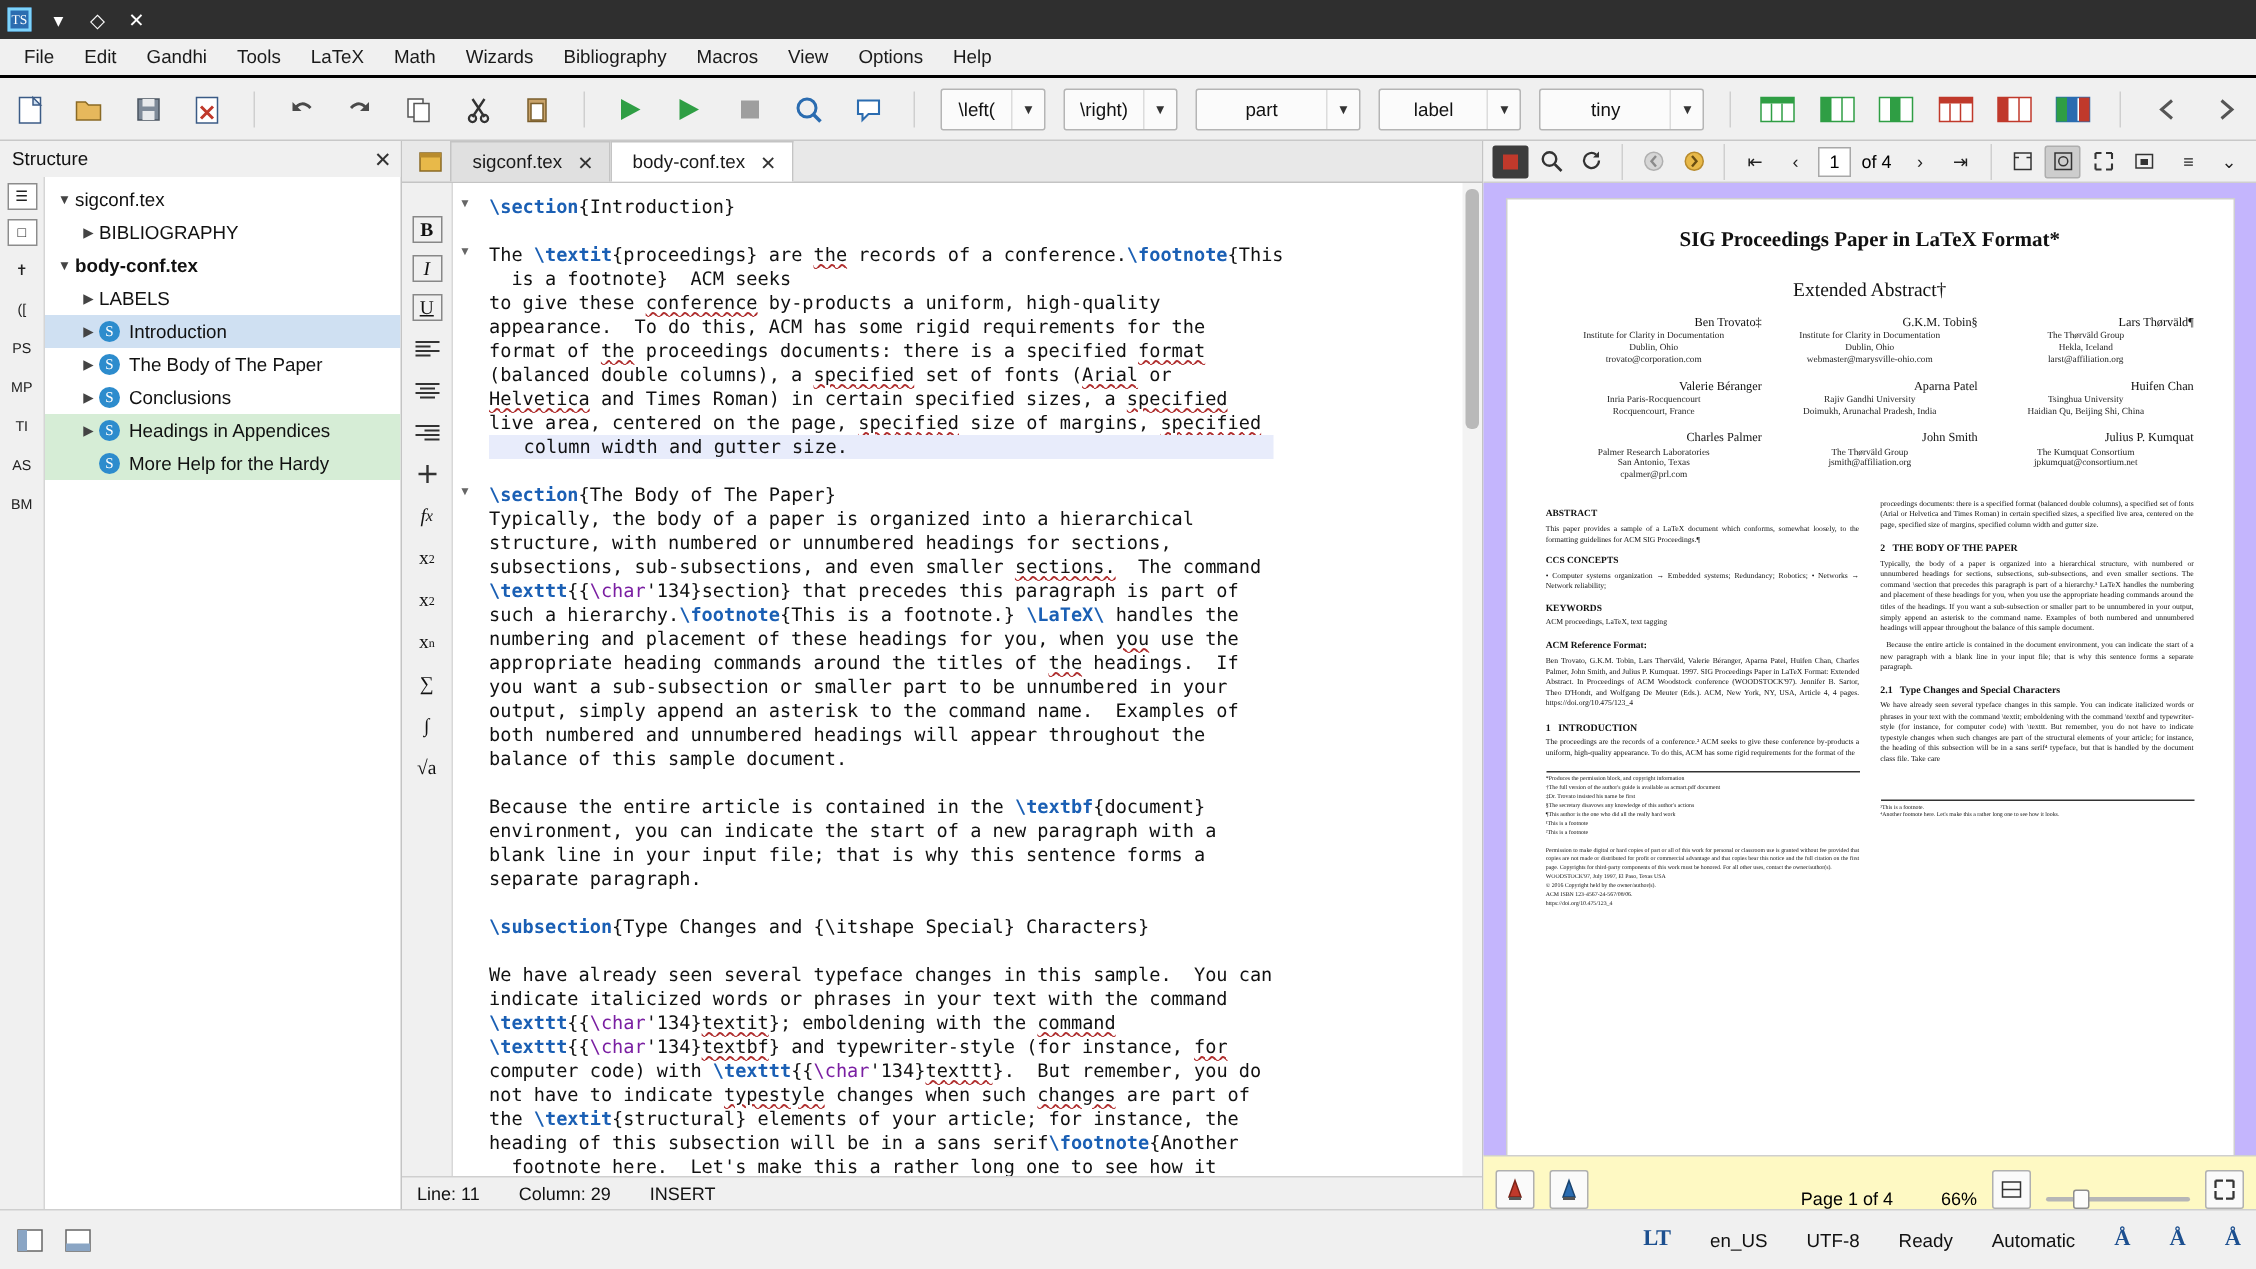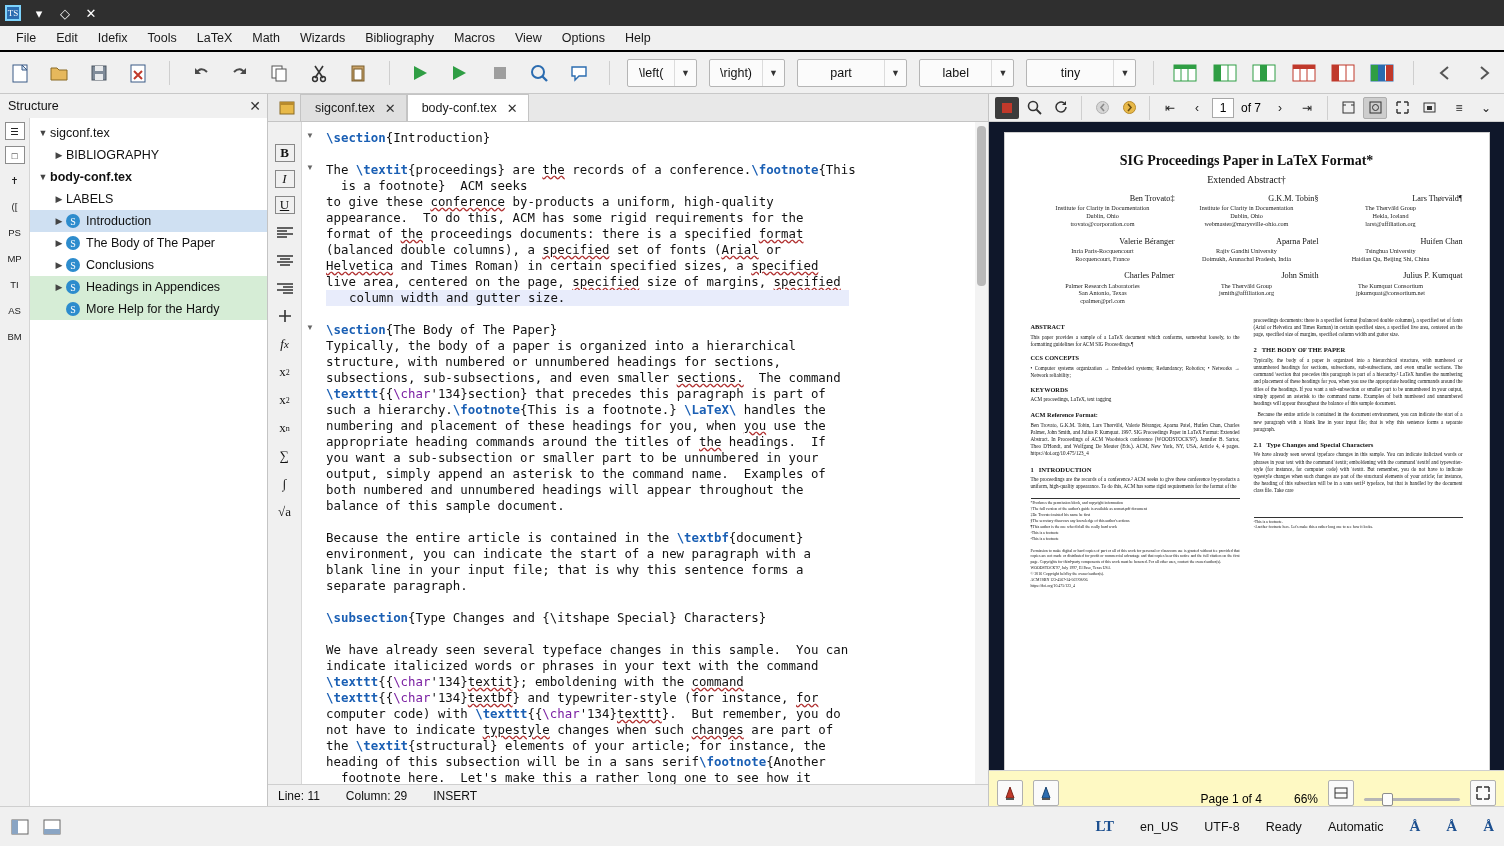--- a/index.html
+++ b/index.html
@@ -185,30 +185,30 @@
     width: 24px; height: 22px; display: flex; align-items: center; justify-content: center;
     border-radius: 2px; color: #222; font-size: 12px;
   }
   .pbtn.dark { background: #3c3c3c; }
   .pbtn.pressed { background: #cdcdcd; border: 1px solid #aeaeae; }
   .page-field {
     width: 22px; height: 20px; border: 1px solid #a8a8a8; background: #fff;
     display: flex; align-items: center; justify-content: center; font-size: 12px;
   }
   .pdf-page-wrap {
-    flex: 1; background: #0f172a; display: flex; justify-content: center;
+    flex: 1; background: #c4b5fd; display: flex; justify-content: center;
     padding: 10px 0 0 0; min-height: 0; overflow: hidden;
   }
   .pdf-page {
     width: 486px; height: 645px; background: #ffffff; border: 1px solid #cfcfcf;
     padding: 16px 26px; overflow: hidden; color: #111;
     font-family: "Liberation Serif", serif;
   }
   .pdf-title { text-align: center; font-size: 14px; font-weight: bold; margin-top: 4px; }
-  .pdf-sub { text-align: center; font-size: 10px; margin-top: 5px; }
+  .pdf-sub { text-align: center; font-size: 13px; margin-top: 16px; }
   .authors-row { display: flex; margin-top: 9px; }
   .author { flex: 1; text-align: center; line-height: 1.25; }
   .author .an { font-size: 8.2px; text-align: right; }
   .author .ad { font-size: 6.2px; color: #222; }
   .cols { display: flex; gap: 14px; margin-top: 12px; }
   .col { flex: 1; font-size: 5.1px; line-height: 1.42; text-align: justify; }
   .col h4 {
     font-size: 6.3px; margin: 6px 0 2px 0; font-weight: bold; text-transform: uppercase;
   }
   .col h5 { font-size: 6.3px; margin: 7px 0 2px 0; font-weight: bold; }
@@ -259,21 +259,21 @@
     <div class="tb-buttons">
       <div class="tb-btn">▾</div>
       <div class="tb-btn">◇</div>
       <div class="tb-btn">✕</div>
     </div>
   </div>
 
   <div class="menubar">
     <div class="menu-item">File</div>
     <div class="menu-item">Edit</div>
-    <div class="menu-item">Idefix</div>
+    <div class="menu-item">Gandhi</div>
     <div class="menu-item">Tools</div>
     <div class="menu-item">LaTeX</div>
     <div class="menu-item">Math</div>
     <div class="menu-item">Wizards</div>
     <div class="menu-item">Bibliography</div>
     <div class="menu-item">Macros</div>
     <div class="menu-item">View</div>
     <div class="menu-item">Options</div>
     <div class="menu-item">Help</div>
   </div>
@@ -671,21 +671,21 @@
         <div class="pbtn">
           <svg width="15" height="15">
               <circle cx="7.5" cy="7.5" r="6" fill="#e8b949" stroke="#b88b2d"></circle>
               <path d="M6 4 L9 7.5 L6 11" stroke="#6a4e12" stroke-width="1.6" fill="none"></path>
             </svg>
         </div>
         <div class="tb-sep"></div>
         <div class="pbtn">⇤</div>
         <div class="pbtn">‹</div>
         <div class="page-field">1</div>
-        <span style="padding:0 4px;">of 7</span>
+        <span style="padding:0 4px;">of 4</span>
         <div class="pbtn">›</div>
         <div class="pbtn">⇥</div>
         <div class="tb-sep"></div>
         <div class="pbtn">
           <svg width="15" height="15">
               <rect x="2" y="2" width="11" height="11" fill="none" stroke="#333"></rect>
               <path d="M2 5 h3 M10 5 h3" stroke="#333"></path>
             </svg>
         </div>
         <div class="pbtn pressed">

